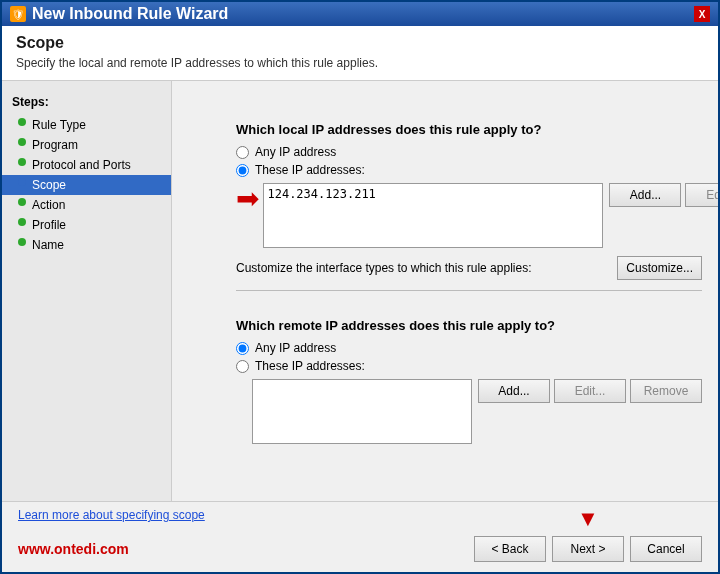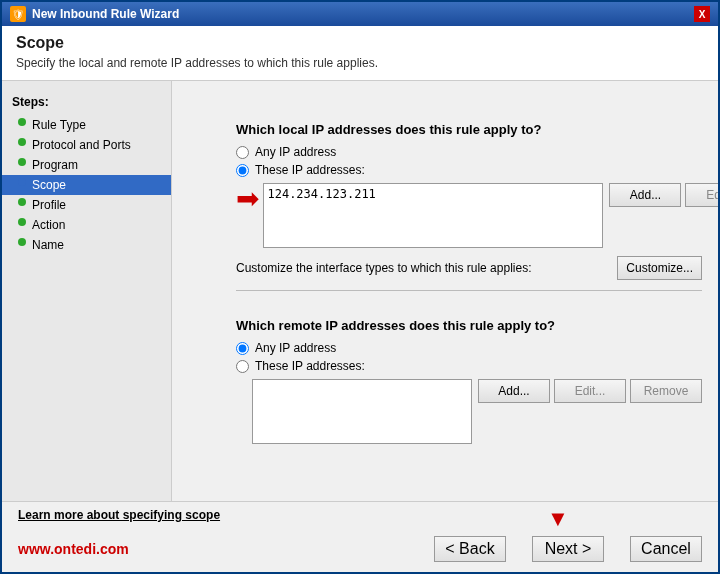--- a/index.html
+++ b/index.html
@@ -41,21 +41,21 @@
       height: 16px;
       background: #ff9900;
       border-radius: 2px;
       display: flex;
       align-items: center;
       justify-content: center;
       font-size: 10px;
       color: white;
     }
     .title-text {
-      font-size: 12px;
+      font-size: 16px;
       font-weight: bold;
       color: white;
       text-align: center;
     }
     .close-btn {
       width: 16px;
       height: 16px;
       background: #cc0000;
       color: white;
       border: none;
@@ -211,50 +211,48 @@
     }
     .ip-content {
       flex: 1;
     }
     .footer-section {
       padding: 6px 16px;
       background: #f0f0f0;
       border-top: 1px solid #ccc;
     }
     .learn-more {
-      color: #000000;
+      color: #1d4ed8;
       text-decoration: underline;
       font-size: 12px;
       cursor: pointer;
-      font-weight: bold;
     }
     .footer-buttons {
       display: flex;
       justify-content: flex-end;
       align-items: center;
       gap: 6px;
       padding: 8px 16px 10px;
       background: #f0f0f0;
     }
     .watermark {
       font-size: 14px;
       font-weight: bold;
       color: #cc0000;
       margin-right: auto;
     }
     .btn-footer {
       min-width: 72px;
       height: 26px;
       background: linear-gradient(to bottom, #f5f5f5, #e0e0e0);
       border: 1px solid #999;
-      font-size: 16px;
+      font-size: 12px;
       cursor: pointer;
       padding: 0 10px;
       color: #000;
-      margin-left: 20px;
     }
     .next-btn-wrapper {
       position: relative;
     }
     .next-arrow {
       position: absolute;
       top: -28px;
       left: 50%;
       transform: translateX(-50%);
       color: #cc0000;
@@ -283,37 +281,37 @@
   <div class="main-content">
 
     <div class="sidebar">
       <div class="sidebar-heading">Steps:</div>
       <div class="sidebar-item">
         <span class="sidebar-dot dot-green"></span>
         <span>Rule Type</span>
       </div>
       <div class="sidebar-item">
         <span class="sidebar-dot dot-green"></span>
+        <span>Program</span>
+      </div>
+      <div class="sidebar-item">
+        <span class="sidebar-dot dot-green"></span>
         <span>Protocol and Ports</span>
-      </div>
-      <div class="sidebar-item">
-        <span class="sidebar-dot dot-green"></span>
-        <span>Program</span>
       </div>
       <div class="sidebar-item active">
         <span class="sidebar-dot dot-blue"></span>
         <span>Scope</span>
       </div>
       <div class="sidebar-item">
         <span class="sidebar-dot dot-green"></span>
+        <span>Action</span>
+      </div>
+      <div class="sidebar-item">
+        <span class="sidebar-dot dot-green"></span>
         <span>Profile</span>
-      </div>
-      <div class="sidebar-item">
-        <span class="sidebar-dot dot-green"></span>
-        <span>Action</span>
       </div>
       <div class="sidebar-item">
         <span class="sidebar-dot dot-green"></span>
         <span>Name</span>
       </div>
     </div>
 
     <div class="content-area">
 
       <div class="section-title">Which local IP addresses does this rule apply to?</div>

